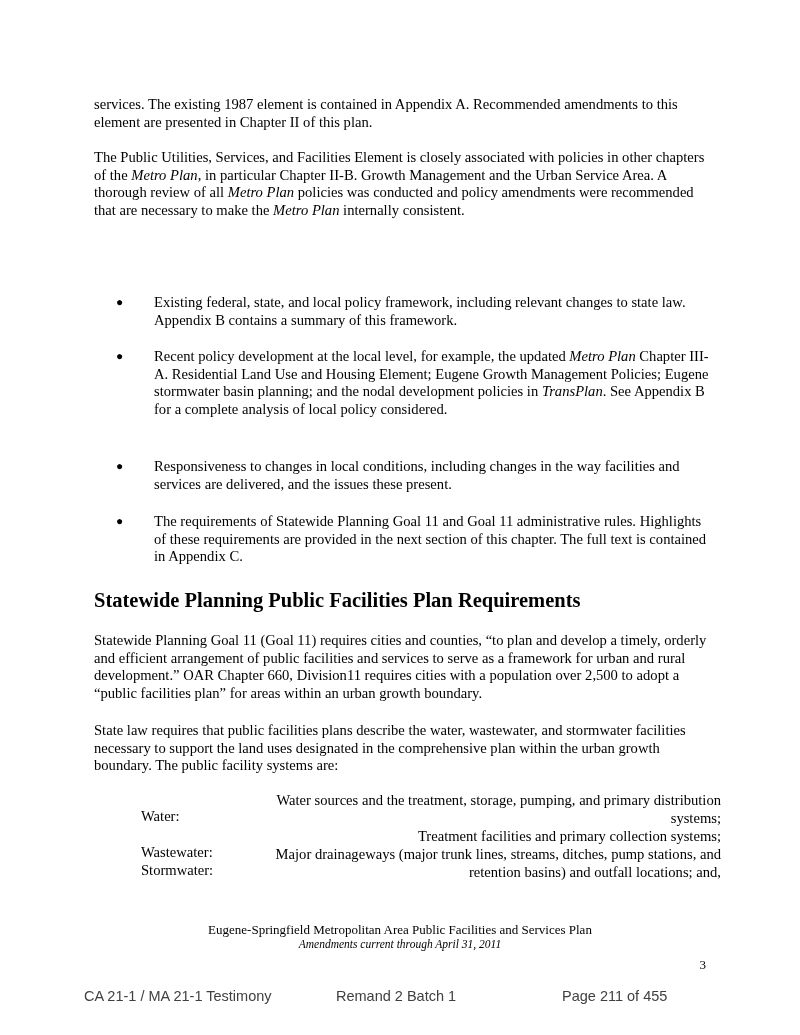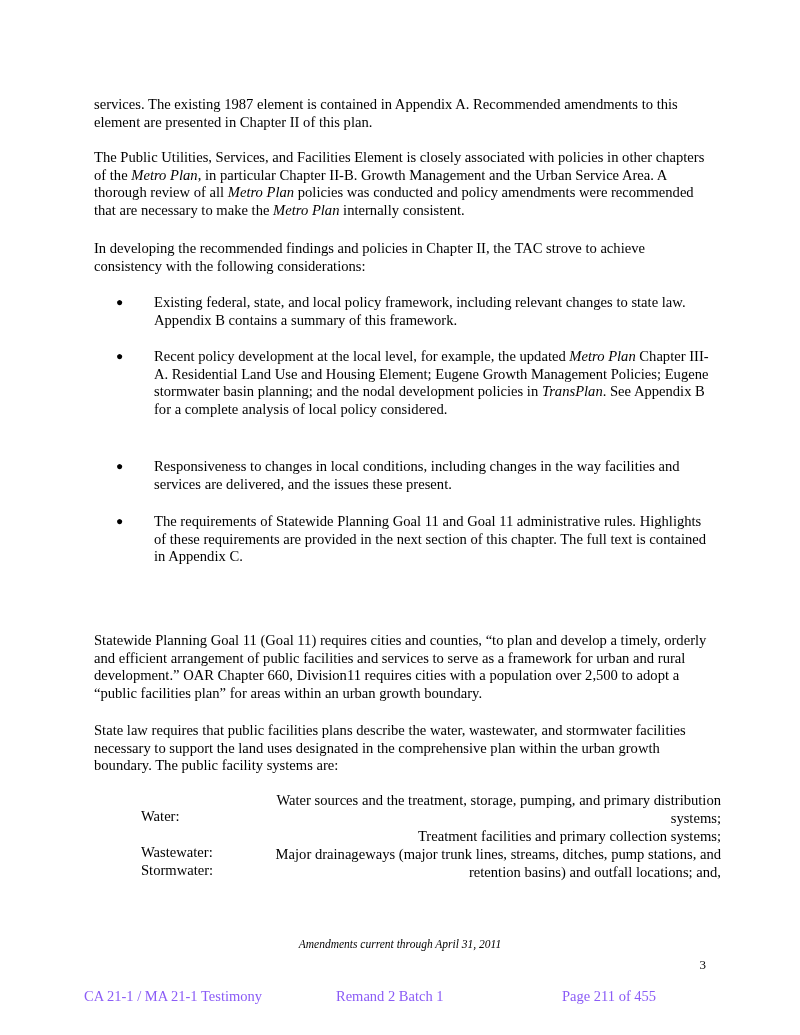--- a/index.html
+++ b/index.html
@@ -12,33 +12,32 @@
     .bullet-dot { position: absolute; left: 22px; top: 0; font-size: 12px; }
     .bullet-text { margin-left: 60px; }
     h2 { position: absolute; left: 94px; top: 588px; margin: 0; font-family: "Liberation Serif", serif;
       font-size: 20.5px; font-weight: bold; line-height: 24px; }
     .sys-row { position: absolute; left: 141px; width: 580px; }
     .sys-label { position: absolute; left: 0; top: 0; margin-top: 16px; }
     .sys-desc { margin-left: 106px; text-align: right; }
     .footer-title { position: absolute; left: 0; width: 800px; text-align: center; top: 922px; font-size: 13px; line-height: 15px; }
     .footer-sub { position: absolute; left: 0; width: 800px; text-align: center; top: 937px; font-size: 11.5px; font-style: italic; line-height: 14px; }
     .page-num { position: absolute; right: 94px; top: 956px; font-size: 13px; }
-    .stamp { position: absolute; top: 988px; font-family: Liberation Serif, serif; color: #8b5cf6; font-size: 14.5px; }
+    .stamp { position: absolute; top: 988px; font-family: Liberation Sans, sans-serif; color: #404040; font-size: 14.5px; }
     i { font-style: italic; }
   </style>
 </head>
 <body>
 
 <div class="page">
 
   <p class="p" style="top:96px;">services.  The existing 1987 element is contained in Appendix A.  Recommended amendments to this element are presented in Chapter II of this plan.</p>
 
   <p class="p" style="top:149px;"><span>The Public Utilities, Services, and Facilities Element is closely associated with policies in other chapters of the </span><i>Metro Plan</i><span>, in particular Chapter II-B.  Growth Management and the Urban Service Area.  A thorough review of all </span><i>Metro Plan</i><span> policies was conducted and policy amendments were recommended that are necessary to make the </span><i>Metro Plan</i><span> internally consistent.</span></p>
 
-  <p class="p" style="top:240px;">In developing the recommended findings and policies in Chapter II, the TAC strove to achieve consistency with the following considerations:</p>
 
   <div class="bullet-item" style="top:294px;">
     <span class="bullet-dot">●</span>
     <p class="bullet-text">Existing federal, state, and local policy framework, including relevant changes to state law.  Appendix B contains a summary of this framework.</p>
   </div>
 
   <div class="bullet-item" style="top:348px;">
     <span class="bullet-dot">●</span>
     <p class="bullet-text"><span>Recent policy development at the local level, for example, the updated </span><i>Metro Plan</i><span> Chapter III-A.  Residential Land Use and Housing Element; Eugene Growth Management Policies; Eugene stormwater basin planning; and the nodal development policies in </span><i>TransPlan</i><span>.  See Appendix B for a complete analysis of local policy considered.</span></p>
   </div>
@@ -46,38 +45,40 @@
   <div class="bullet-item" style="top:458px;">
     <span class="bullet-dot">●</span>
     <p class="bullet-text">Responsiveness to changes in local conditions, including changes in the way facilities and services are delivered, and the issues these present.</p>
   </div>
 
   <div class="bullet-item" style="top:513px;">
     <span class="bullet-dot">●</span>
     <p class="bullet-text">The requirements of Statewide Planning Goal 11 and Goal 11 administrative rules.  Highlights of these requirements are provided in the next section of this chapter.  The full text is contained in Appendix C.</p>
   </div>
 
+  <h2>Statewide Planning Public Facilities Plan Requirements</h2>
 
   <p class="p" style="top:632px;">Statewide Planning Goal 11 (Goal 11) requires cities and counties, “to plan and develop a timely, orderly and efficient arrangement of public facilities and services to serve as a framework for urban and rural development.”  OAR Chapter 660, Division11 requires cities with a population over 2,500 to adopt a “public facilities plan” for areas within an urban growth boundary.</p>
 
   <p class="p" style="top:722px;">State law requires that public facilities plans describe the water, wastewater, and stormwater facilities necessary to support the land uses designated in the comprehensive plan within the urban growth boundary.  The public facility systems are:</p>
 
   <div class="sys-row" style="top:792px;">
     <span class="sys-label">Water:</span>
     <p class="sys-desc">Water sources and the treatment, storage, pumping, and primary distribution systems;</p>
   </div>
   <div class="sys-row" style="top:828px;">
     <span class="sys-label">Wastewater:</span>
     <p class="sys-desc">Treatment facilities and primary collection systems;</p>
   </div>
   <div class="sys-row" style="top:846px;">
     <span class="sys-label">Stormwater:</span>
     <p class="sys-desc">Major drainageways (major trunk lines, streams, ditches, pump stations, and retention basins) and outfall locations; and,</p>
   </div>
 
+  <div class="footer-title">Eugene-Springfield Metropolitan Area Public Facilities and Services Plan</div>
   <div class="footer-sub">Amendments current through April 31, 2011</div>
   <div class="page-num">3</div>
 
   <div class="stamp" style="left:84px;">CA 21-1 / MA 21-1 Testimony</div>
   <div class="stamp" style="left:336px;">Remand 2 Batch 1</div>
   <div class="stamp" style="left:562px;">Page 211 of 455</div>
 
 </div>
 
 </body></html>

